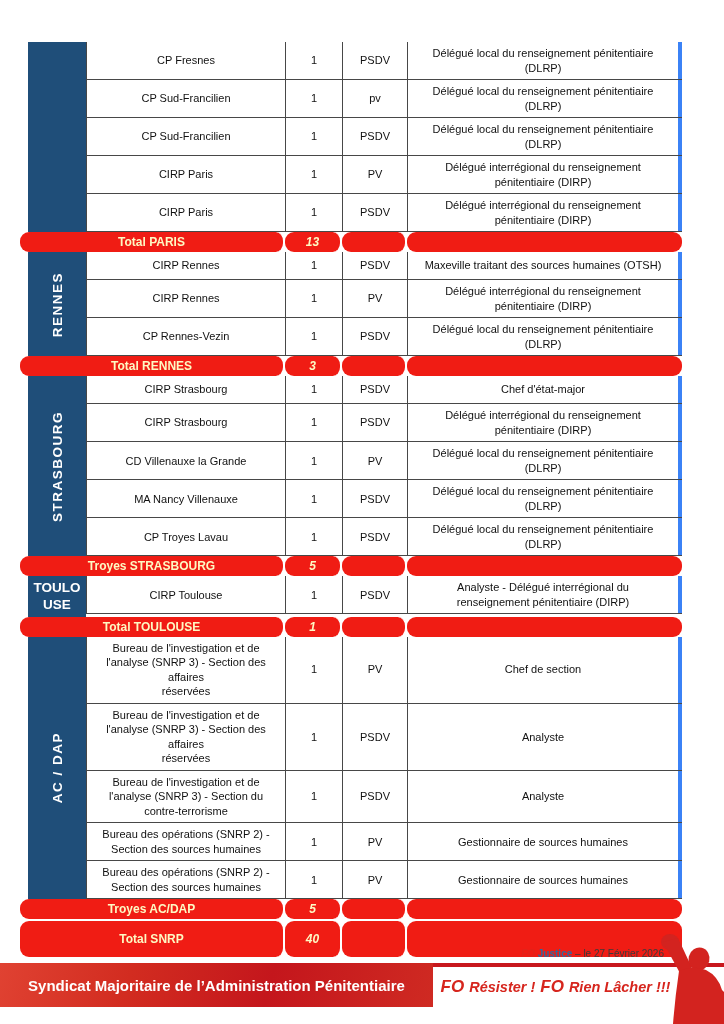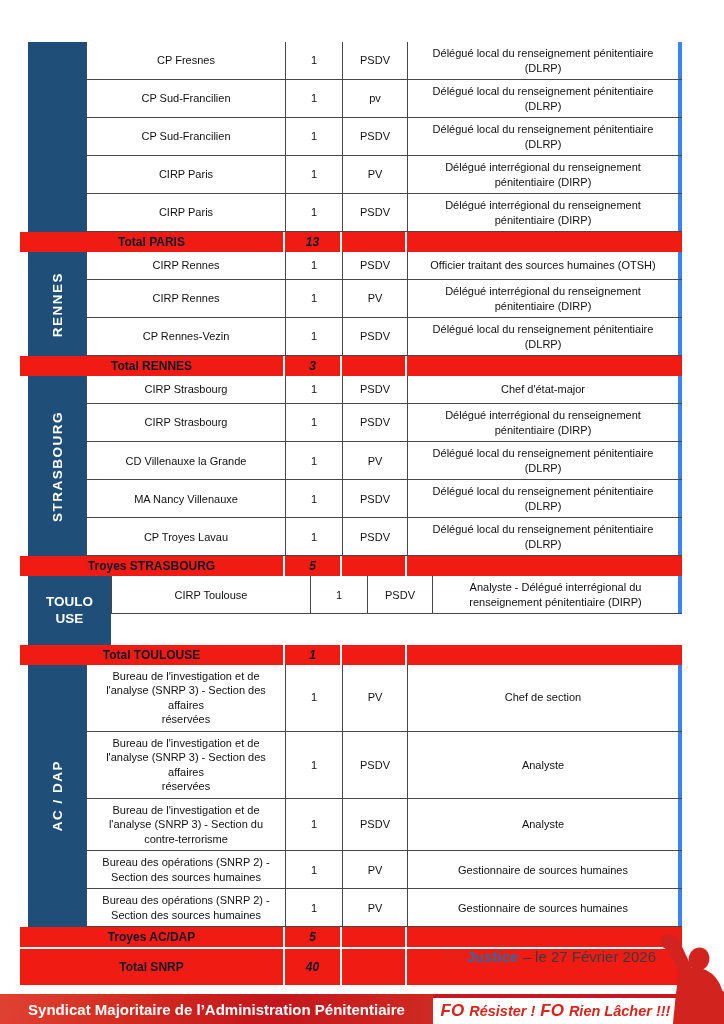--- a/index.html
+++ b/index.html
@@ -16,58 +16,58 @@
   .section { display:flex; }
   .region-cell {
     flex:0 0 58px; background:#1F4E79; color:#fff;
     display:flex; align-items:center; justify-content:center;
     font-weight:bold; font-size:13.5px; box-sizing:border-box;
   }
   .region-cell.vertical span {
     writing-mode:vertical-rl; transform:rotate(180deg);
     letter-spacing:1.5px; white-space:nowrap;
   }
-  .region-cell.horizontal { text-align:center; line-height:1.2; padding:18px; }
+  .region-cell.horizontal { text-align:center; line-height:1.2; padding:4px; }
   .region-cell.horizontal span { display:block; }
 
   .rows { flex:1; display:flex; flex-direction:column; }
   .row { display:flex; border-bottom:1px solid #474747; }
   .cell {
     box-sizing:border-box; display:flex; align-items:center; justify-content:center;
     text-align:center; padding:4px 6px; font-size:11px; line-height:1.32;
     min-height:27px; border-left:1px solid #474747; white-space:pre-line;
   }
   .cell.est    { flex:0 0 199px; }
   .cell.count  { flex:0 0 57px; }
   .cell.statut { flex:0 0 65px; font-size:11px; }
   .cell.role   { flex:1; border-right:4px solid #3b82f6; }
 
   
   .total-row { display:flex; margin-left:-8px; height:20px; }
   .total-row.grand { height:36px; margin-top:2px; }
   .tseg {
-    box-sizing:border-box; background:#F01C14; color:#0f172a;
+    box-sizing:border-box; background:#F01C14; color:#fef9c3;
     display:flex; align-items:center; justify-content:center;
-    font-weight:bold; font-size:12px; border-right:2px solid #ffffff;
+    font-weight:bold; font-size:12px; border-right:2px solid #ffffff;border-radius:9px;
   }
   .tseg.label { flex:0 0 265px; }
   .tseg.value { flex:0 0 57px;font-style:italic; }
   .tseg.s3    { flex:0 0 65px; }
   .tseg.s4    { flex:1; border-right:none; }
 
   
   .date-line {
-    position:absolute; top:948px; right:68px;
-    font-size:15px; color:#3b3b3b; white-space:nowrap;
+    position:absolute; top:948px; right:60px;
+    font-size:10px; color:#3b3b3b; white-space:nowrap;
   }
   .date-line .fo   { color:#E2231A; font-weight:bold; font-style:italic; }
   .date-line .just { color:#31699E; font-weight:bold; }
 
   
-  .banner { position:absolute; left:0; right:0; bottom:0; height:30px; display:flex; }
+  .banner { position:absolute; left:0; right:0; bottom:17px; height:44px; display:flex; }
   .banner-left {
     flex:0 0 433px;
     background:linear-gradient(105deg,#e04232 0%,#d22c20 30%,#c4161c 62%,#cf2a22 100%);
     display:flex; align-items:center; justify-content:center;
   }
   .banner-left span { color:#fff; font-weight:bold; font-size:15px; white-space:nowrap; }
   .banner-right {
     flex:1; background:#fff; border-top:4px solid #c8171d;
     display:flex; align-items:center; justify-content:center; gap:5px;
     font-style:italic; color:#D6251D; font-size:14.5px; font-weight:bold;
@@ -127,21 +127,21 @@
     </div>
     <div class="section">
       <div class="region-cell vertical">
         <span class="region-text">RENNES</span>
       </div>
       <div class="rows">
         <div class="row">
           <div class="cell est">CIRP Rennes</div>
           <div class="cell count">1</div>
           <div class="cell statut">PSDV</div>
-          <div class="cell role">Officier traitant des sources humaines (OTSH)</div>
+          <div class="cell role">Maxeville traitant des sources humaines (OTSH)</div>
         </div>
         <div class="row">
           <div class="cell est">CIRP Rennes</div>
           <div class="cell count">1</div>
           <div class="cell statut">PV</div>
           <div class="cell role">Délégué interrégional du renseignement
 pénitentiaire (DIRP)</div>
         </div>
         <div class="row">
           <div class="cell est">CP Rennes-Vezin</div>

